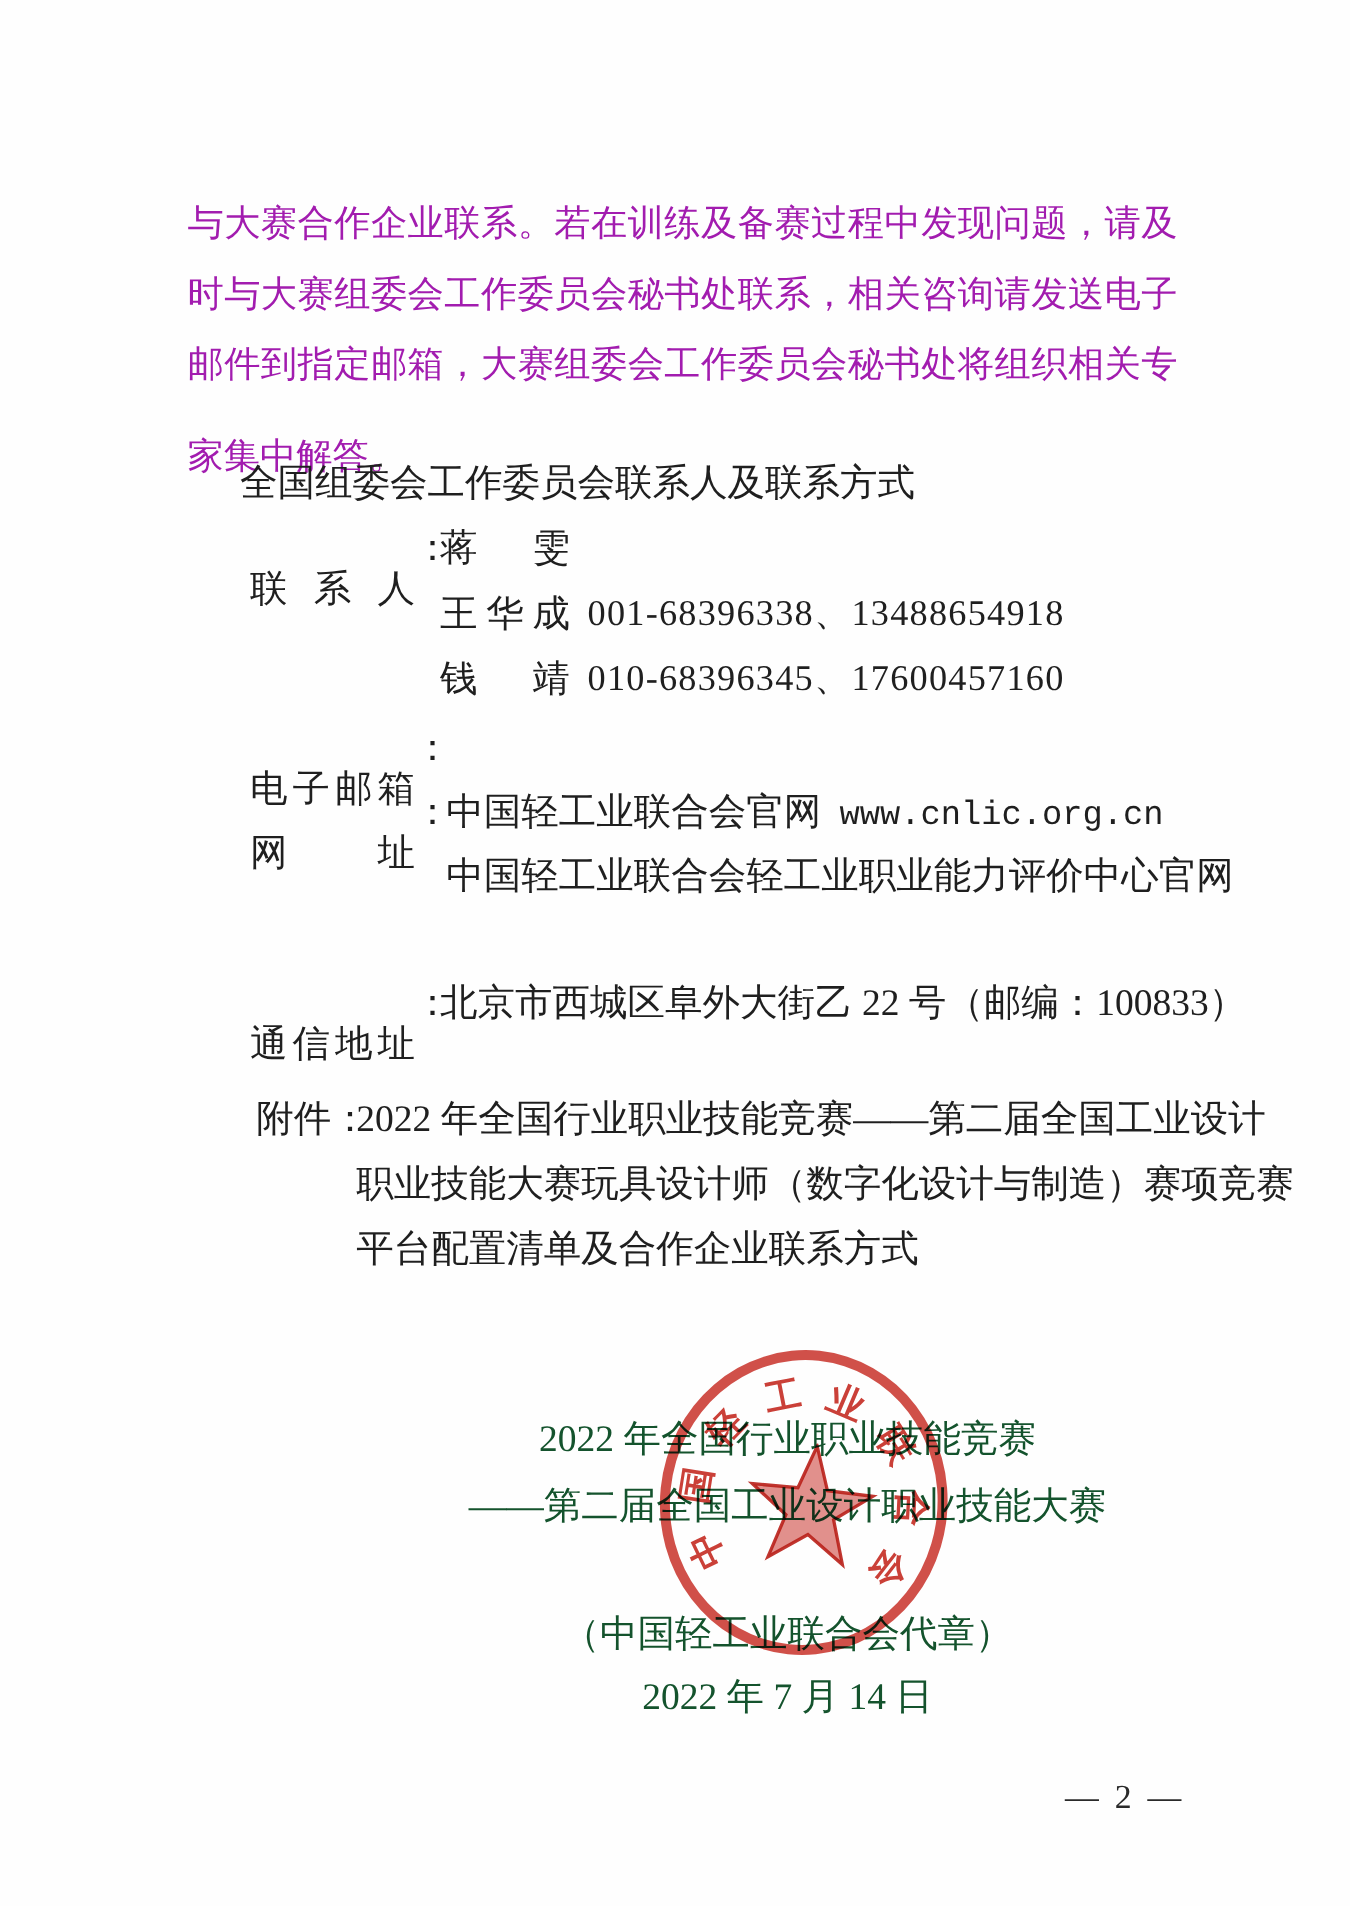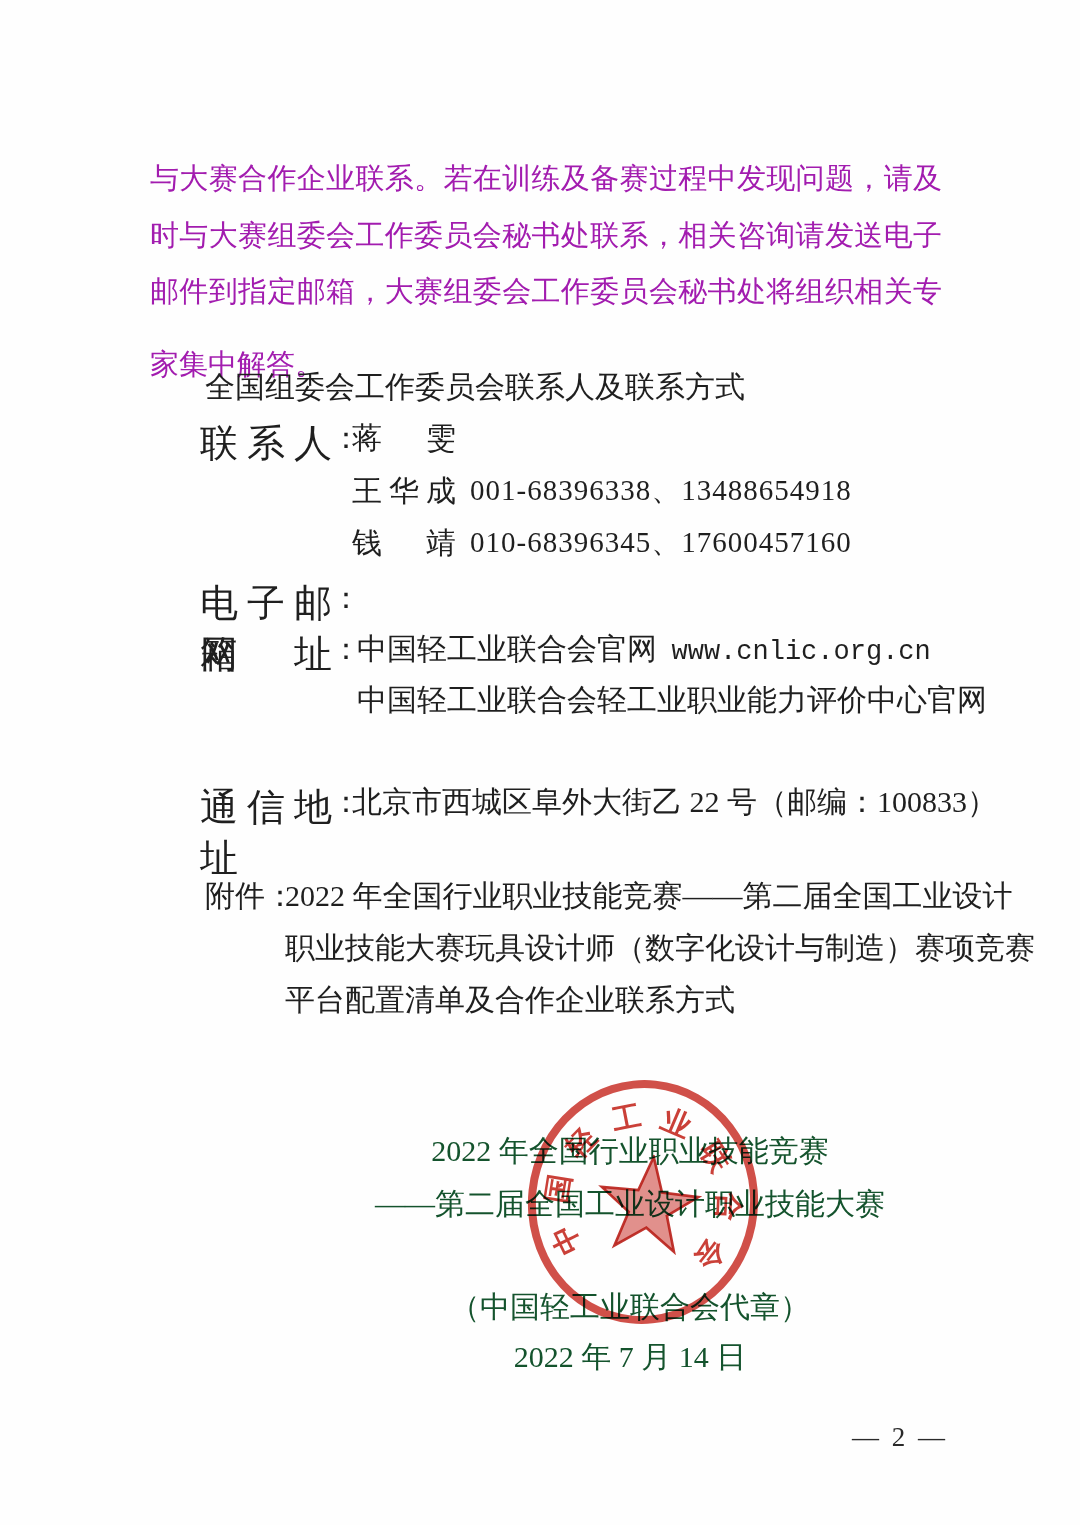--- a/index.html
+++ b/index.html
@@ -10,21 +10,21 @@
   }
   .abs { position:absolute; }
   .cn { font-size:30px; line-height:1.25; }
   .pline {
     position:absolute; left:150px; width:792px; font-size:29px;
     text-align:justify; text-align-last:justify; color:#a21caf;
   }
   .pline.last { text-align-last:left; }
   .spread { text-align:justify; text-align-last:justify; }
   .crow { position:absolute; left:0; right:0; height:42px; }
-  .crow .lbl   { position:absolute; left:200px; width:132px; font-size:38px; }
+  .crow .lbl   { position:absolute; left:200px; width:132px; font-size:30px;margin-top:33px; }
   .crow .colon { position:absolute; left:331px; font-size:30px; }
   .crow .name  { position:absolute; left:352px; width:104px; font-size:30px; }
   .crow .phone { position:absolute; left:470px; font-size:29px; letter-spacing:1px; }
   .crow .val   { position:absolute; left:357px; font-size:30px; }
   .mono { font-family:"Liberation Mono","DejaVu Sans Mono",monospace; font-size:27px; }
   .sigline { position:absolute; left:280px; width:700px; text-align:center; font-size:30px; color:#14532d; }
   .pagenum { position:absolute; left:852px; top:1422px; font-size:27px; letter-spacing:3px; color:#2a2a2a; }
   
   .seal {
     position:absolute; left:528px; top:1080px; width:230px; height:244px;
@@ -42,21 +42,21 @@
 </head>
 <body>
 
 <div class="page">
 
   <div class="pline" style="top:159px">与大赛合作企业联系。若在训练及备赛过程中发现问题，请及</div>
   <div class="pline" style="top:216px">时与大赛组委会工作委员会秘书处联系，相关咨询请发送电子</div>
   <div class="pline" style="top:272px">邮件到指定邮箱，大赛组委会工作委员会秘书处将组织相关专</div>
   <div class="pline last" style="top:345px">家集中解答。</div>
 
-  <div class="abs cn" style="left:205px; top:368px">全国组委会工作委员会联系人及联系方式</div>
+  <div class="abs cn" style="left:192px; top:368px">全国组委会工作委员会联系人及联系方式</div>
 
   <div class="crow" style="top:418px">
     <span class="lbl spread">联系人</span>
     <span class="colon">：</span>
     <span class="name spread">蒋雯</span>
   </div>
   <div class="crow" style="top:471px">
     <span class="name spread">王华成</span>
     <span class="phone">001-68396338、13488654918</span>
   </div>

